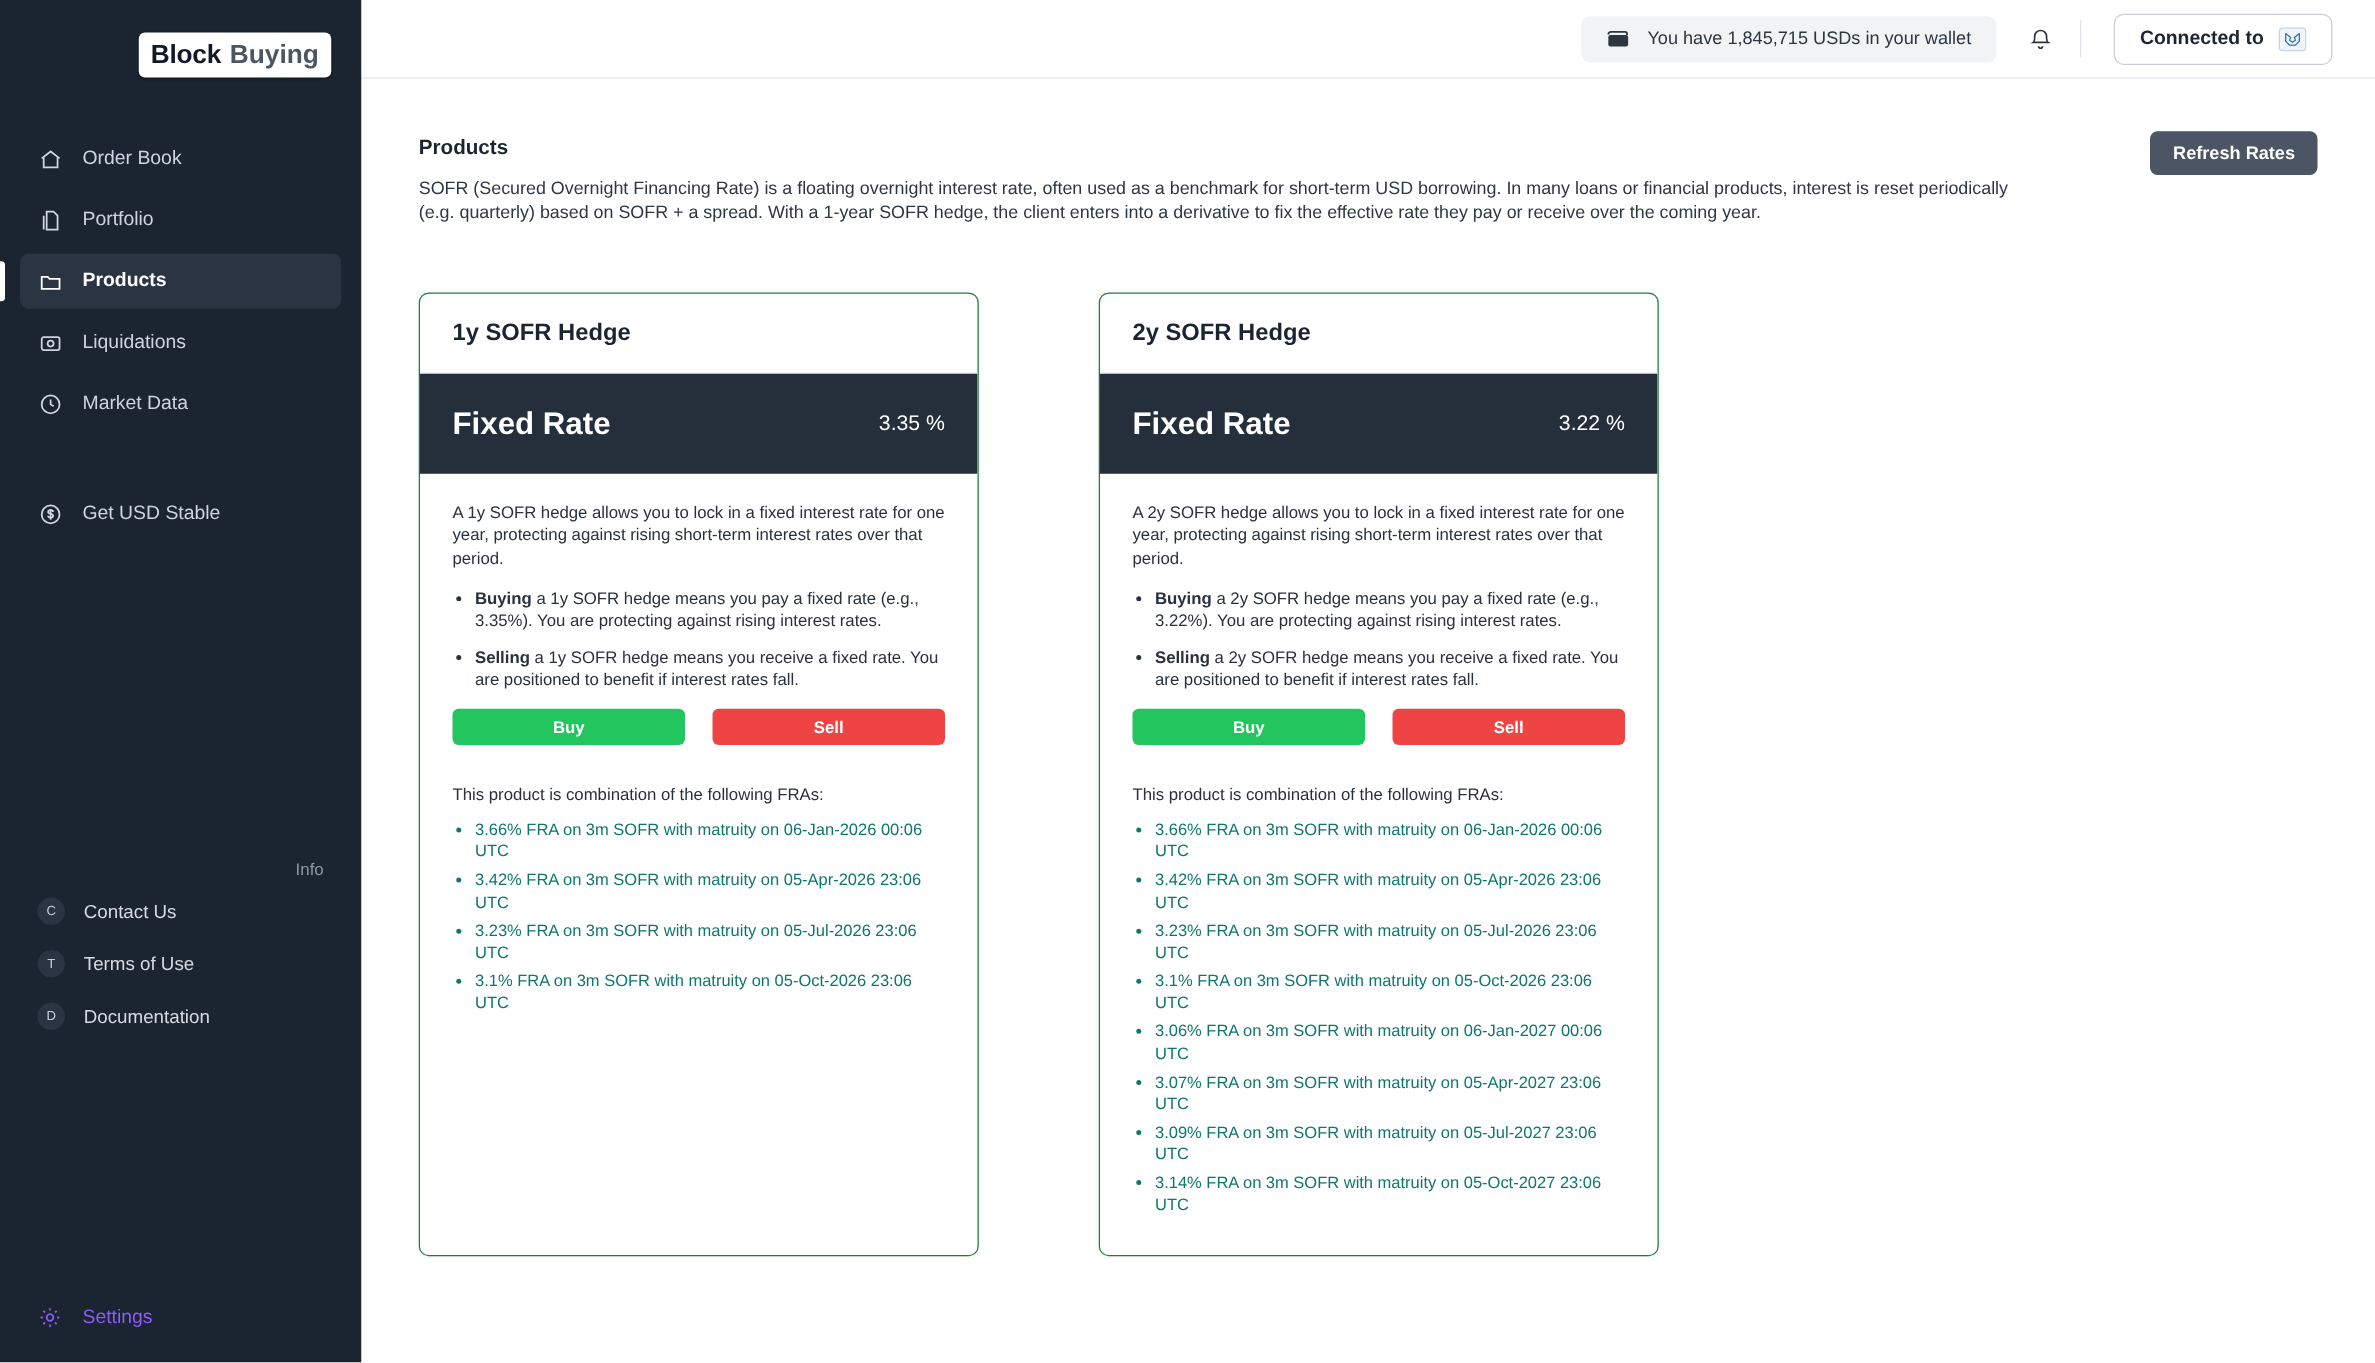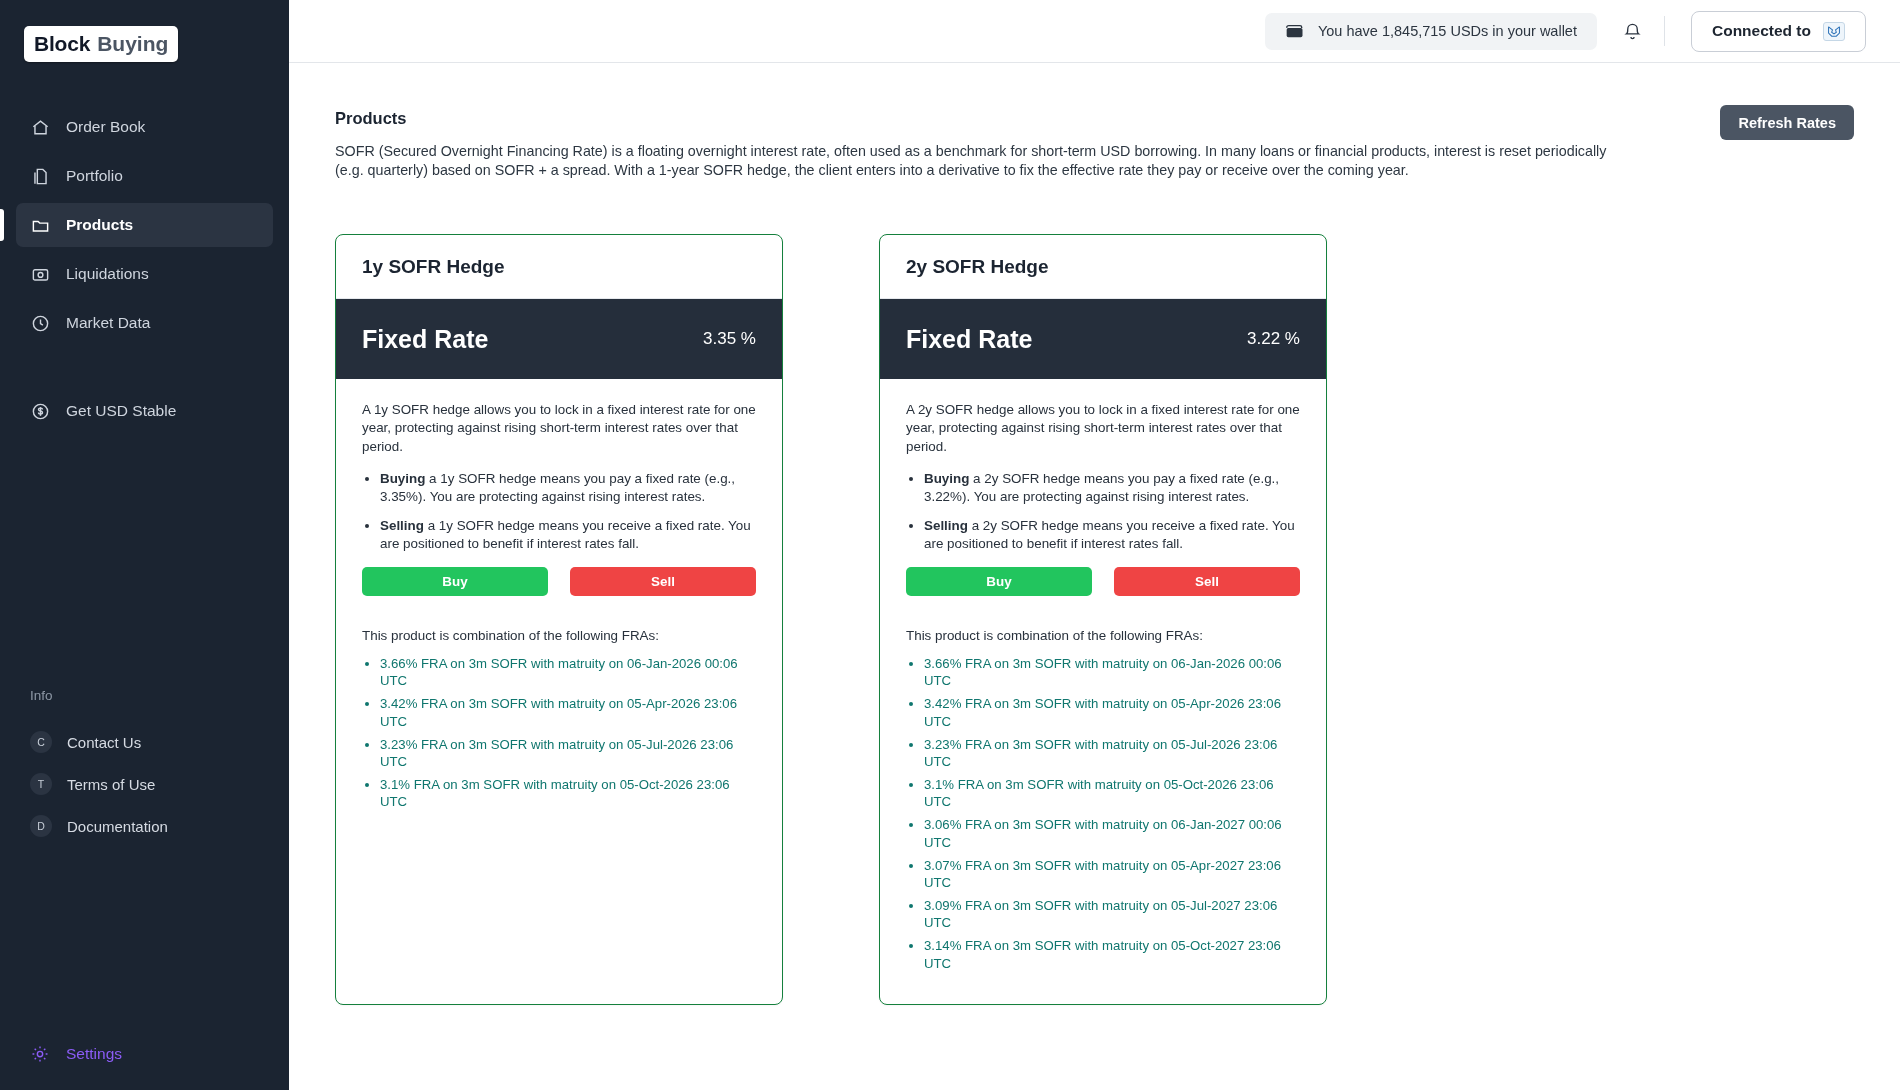--- a/index.html
+++ b/index.html
@@ -12,20 +12,21 @@
   .app { display: flex; width: 1900px; height: 1090px; }
 
   
   .sidebar {
     width: 289px; height: 1090px;
     background: #1b2431;
     color: #e8ebef;
     display: flex; flex-direction: column;
     flex: 0 0 289px;
     position: relative;
+    text-align: right;
   }
   .logo-wrap { padding: 26px 24px 0 24px; }
   .logo {
     display: inline-flex; align-items: center;
     background: #ffffff; border-radius: 5px;
     padding: 6px 10px;
     box-shadow: 0 1px 2px rgba(0,0,0,.35);
   }
   .logo .b { color: #111827; font-weight: bold; font-size: 21px; letter-spacing: -.2px; }
   .logo .m { color: #4b5563; font-weight: bold; font-size: 21px; margin-left: 7px; }
@@ -46,21 +47,21 @@
   .nav-item.active { background: #2b3442; color: #ffffff; font-weight: bold; }
   .nav-item.active .ico { color: #ffffff; }
   .nav-item.active::before {
     content: ""; position: absolute; left: -16px; top: 6px;
     width: 4px; height: 32px; background: #ffffff; border-radius: 0 3px 3px 0;
   }
   .nav-gap { height: 34px; }
 
   .info-label {
     color: #8d97a5; font-size: 13.5px;
-    padding: 0 30px; margin-bottom: 18px;
+    padding: 0 30px; margin-bottom: 5px;
   }
   .info-item {
     display: flex; align-items: center; gap: 15px;
     height: 42px; padding: 0 30px;
     color: #d6dbe3; font-size: 15px; cursor: pointer;
   }
   .badge-circle {
     width: 22px; height: 22px; border-radius: 50%;
     background: #2b3442; color: #c8cfd9;
     font-size: 10.5px; display: inline-flex; align-items: center; justify-content: center;

